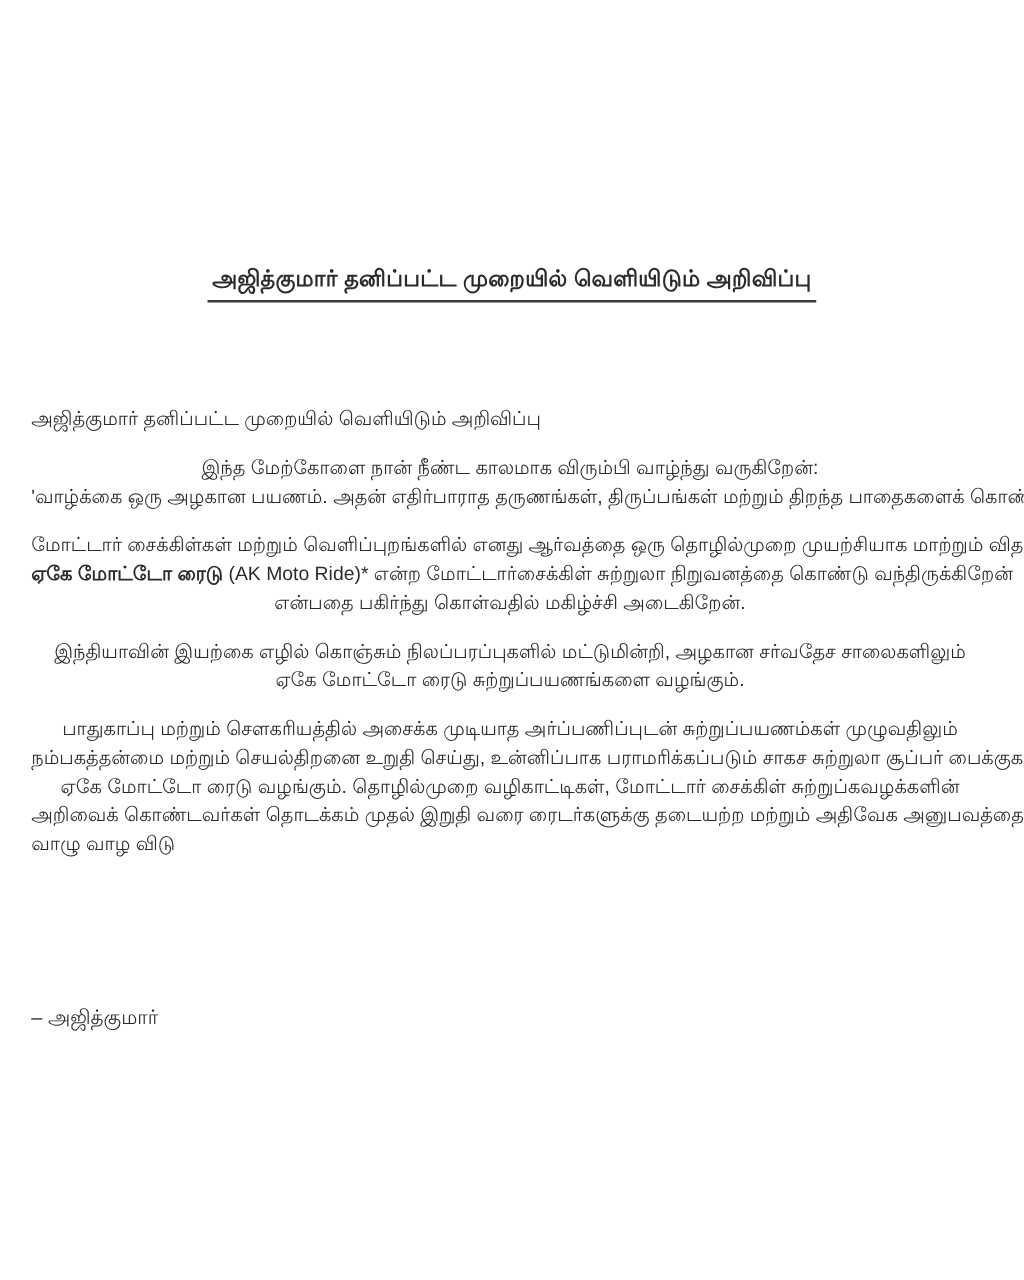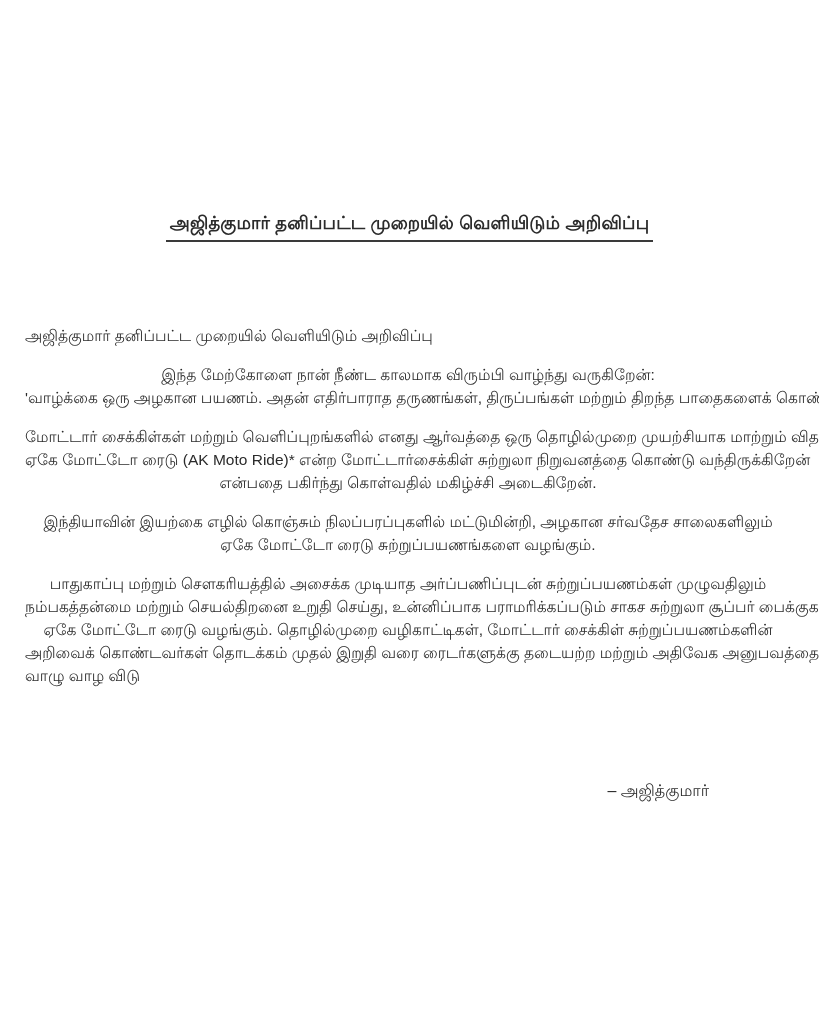--- a/index.html
+++ b/index.html
@@ -38,27 +38,27 @@
     margin-top: 82px;
   }
   .para {
     margin-top: 16px;
   }
   .para div {
     white-space: nowrap;
     text-align: center;
   }
   .brand-bold {
-    font-weight: 400;
+    font-weight: 700;
   }
   .signoff {
   }
   .signature-row {
-    margin-top: 92px;
-    text-align: right;
+    margin-top: 116px;
+    text-align: left;
     padding-right: 82px;
     font-size: 16px;
   }
 </style>
 </head>
 <body>
 
 <div class="page">
 
   <div class="doc-title-wrap">
@@ -81,21 +81,21 @@
     </div>
 
     <div class="para">
       <div>இந்தியாவின் இயற்கை எழில் கொஞ்சும் நிலப்பரப்புகளில் மட்டுமின்றி, அழகான சர்வதேச சாலைகளிலும்</div>
       <div>ஏகே மோட்டோ ரைடு சுற்றுப்பயணங்களை வழங்கும்.</div>
     </div>
 
     <div class="para">
       <div>பாதுகாப்பு மற்றும் சௌகரியத்தில் அசைக்க முடியாத அர்ப்பணிப்புடன் சுற்றுப்பயணம்கள் முழுவதிலும்</div>
       <div>நம்பகத்தன்மை மற்றும் செயல்திறனை உறுதி செய்து, உன்னிப்பாக பராமரிக்கப்படும் சாகச சுற்றுலா சூப்பர் பைக்குகளை</div>
-      <div>ஏகே மோட்டோ ரைடு வழங்கும். தொழில்முறை வழிகாட்டிகள், மோட்டார் சைக்கிள் சுற்றுப்பயணம்களின்</div>
+      <div>ஏகே மோட்டோ ரைடு வழங்கும். தொழில்முறை வழிகாட்டிகள், மோட்டார் சைக்கிள் சுற்றுப்கவழக்களின்</div>
       <div>அறிவைக் கொண்டவர்கள் தொடக்கம் முதல் இறுதி வரை ரைடர்களுக்கு தடையற்ற மற்றும் அதிவேக அனுபவத்தை வழங்குவார்கள்.</div>
     </div>
 
     <div class="signoff">வாழு வாழ விடு</div>
 
     <div class="signature-row">
       <span>– அஜித்குமார்</span>
     </div>
 
   </div>

